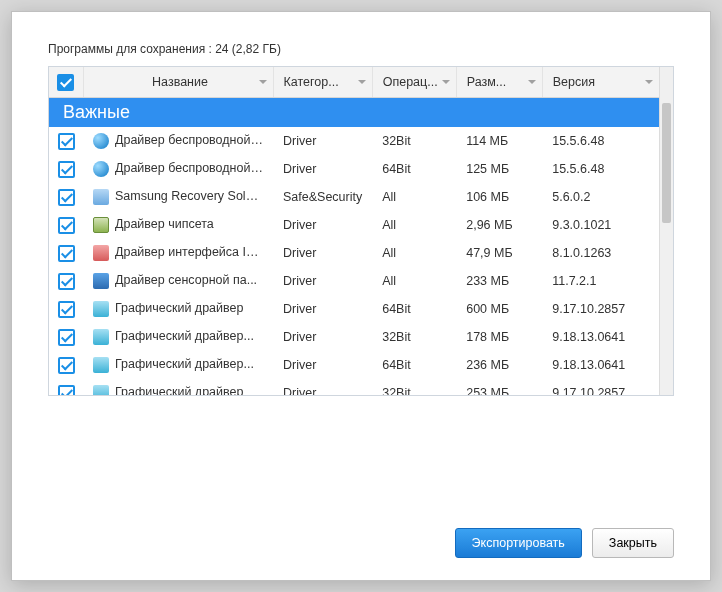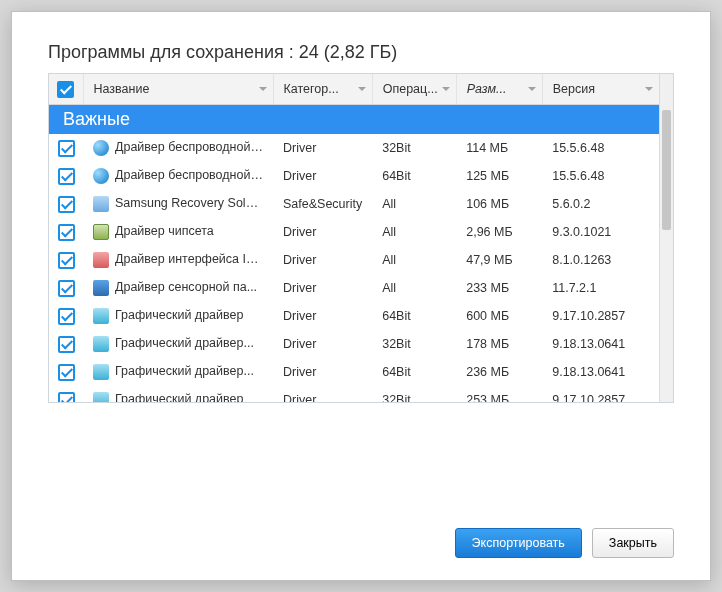--- a/index.html
+++ b/index.html
@@ -16,21 +16,21 @@
     box-shadow: 0 4px 20px rgba(0,0,0,0.2);
     display: flex; flex-direction: column;
     padding: 30px 36px 22px 36px;
     position: relative;
   }
   .title {
     font-size: 17px; color: #333; font-weight: 400;
     margin-bottom: 30px;
   }
   .subtitle {
-    font-size: 18px; color: #333; margin-bottom: 10px;
+    font-size: 12px; color: #333; margin-bottom: 10px;
   }
   .table-wrap {
     border: 1px solid #cfd6de;
     height: 330px;
     display: flex;
   }
   .table-scroll {
     flex: 1;
     overflow-y: hidden;
     position: relative;
@@ -54,24 +54,24 @@
   thead th:last-child { border-right: none; }
   .sort-arrow {
     position: absolute; right: 6px; top: 50%;
     transform: translateY(-50%);
     width: 0; height: 0;
     border-left: 4px solid transparent;
     border-right: 4px solid transparent;
     border-top: 4px solid #a0a0a0;
   }
   th.check-col, td.check-col { width: 34px; text-align: center; padding: 4px 0; }
-  th.name-col { width: 190px; }
+  th.name-col { width: 190px; text-align: center; }
   th.cat-col { width: 92px; }
   th.os-col { width: 84px; margin-left: 44px; }
-  th.size-col { width: 86px; font-style: italic; }
+  th.size-col { width: 86px; }
   th.ver-col { }
   tbody td {
     padding: 5px 10px;
     white-space: nowrap;
     overflow: hidden;
     text-overflow: ellipsis;
     vertical-align: middle;
     height: 28px;
   }
   tr.group td {

